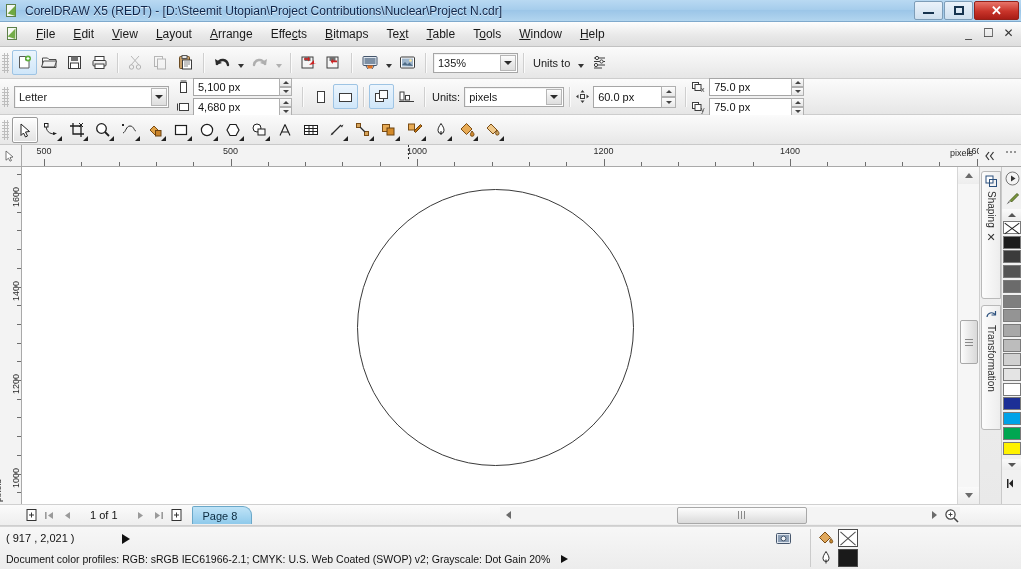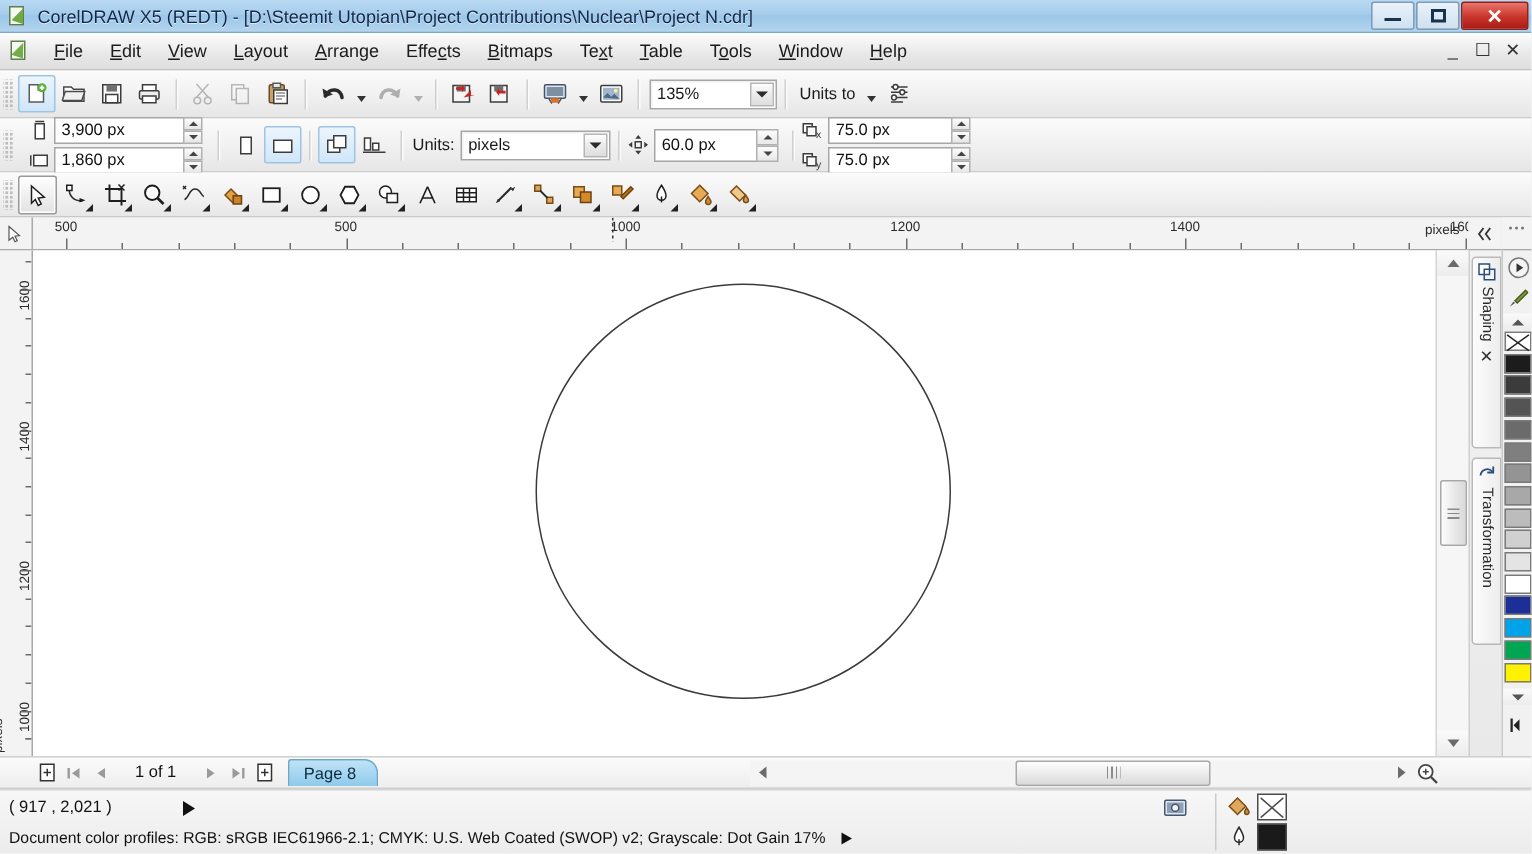--- a/index.html
+++ b/index.html
@@ -548,50 +548,56 @@
         <circle cx="6" cy="4" r="1.6" fill="#fff" stroke="#3c3c3c"></circle>
         <circle cx="10.5" cy="7.5" r="1.6" fill="#fff" stroke="#3c3c3c"></circle>
         <circle cx="5" cy="11" r="1.6" fill="#fff" stroke="#3c3c3c"></circle>
       </svg>
     </div>
   </div>
 
   <div class="prop-bar">
     <div class="grip"></div>
 
+    <div class="combo" style="width:155px; height:22px; margin-left:2px;">
+      <span class="cval">Letter</span>
+      <span class="cbtn">
+          <i></i>
+        </span>
+    </div>
 
     <div class="stack2" style="margin-left:8px;">
       <div class="stackrow">
         <span>
           <svg width="13" height="14" viewBox="0 0 13 14">
             <rect x="3.5" y="2.5" width="6" height="10" fill="#fff" stroke="#3c3c3c"></rect>
             <path d="M3.5 1h6" stroke="#3c3c3c"></path>
           </svg>
         </span>
         <div class="spinbox">
-          <div class="sfield" style="width:86px;">3,900 px</div>
+          <div class="sfield" style="width:86px;">5,100 px</div>
           <div class="spin-col">
             <div class="sb up">
                 <i></i>
               </div>
             <div class="sb dn">
                 <i></i>
               </div>
           </div>
         </div>
       </div>
       <div class="stackrow">
         <span>
           <svg width="13" height="14" viewBox="0 0 13 14">
             <rect x="2.5" y="3.5" width="9" height="7" fill="#fff" stroke="#3c3c3c"></rect>
             <path d="M0.5 3.5v7" stroke="#3c3c3c"></path>
           </svg>
         </span>
         <div class="spinbox">
-          <div class="sfield" style="width:86px;">1,860 px</div>
+          <div class="sfield" style="width:86px;">4,680 px</div>
           <div class="spin-col">
             <div class="sb up">
                 <i></i>
               </div>
             <div class="sb dn">
                 <i></i>
               </div>
           </div>
         </div>
       </div>
@@ -1072,21 +1078,21 @@
         <path d="M10 10l4 4" stroke="#444" stroke-width="1.6"></path>
         <path d="M4.5 6.5h4M6.5 4.5v4" stroke="#444"></path>
       </svg>
     </div>
   </div>
 
   <div class="statusbar">
     <span class="coords">( 917  , 2,021 )</span>
     <span class="coord-arrow"></span>
 
-    <span class="docprofile">Document color profiles: RGB: sRGB IEC61966-2.1; CMYK: U.S. Web Coated (SWOP) v2; Grayscale: Dot Gain 17%</span>
+    <span class="docprofile">Document color profiles: RGB: sRGB IEC61966-2.1; CMYK: U.S. Web Coated (SWOP) v2; Grayscale: Dot Gain 20%</span>
     <span class="docprofile-arrow"></span>
 
     <div style="position:absolute; left:772px; top:2px; width:22px; height:20px; display:flex; align-items:center; justify-content:center;">
       <svg width="17" height="16" viewBox="0 0 17 16">
         <rect x="1.5" y="2.5" width="14" height="10" rx="1" fill="#dfe6ef" stroke="#46566c"></rect>
         <rect x="3" y="4" width="11" height="7" fill="#8ea0b6"></rect>
         <circle cx="8.5" cy="7.5" r="2.4" fill="#f2f5f8" stroke="#46566c"></circle>
       </svg>
     </div>
     <div class="sb-sep" style="left:810px; top:2px; height:38px;"></div>

